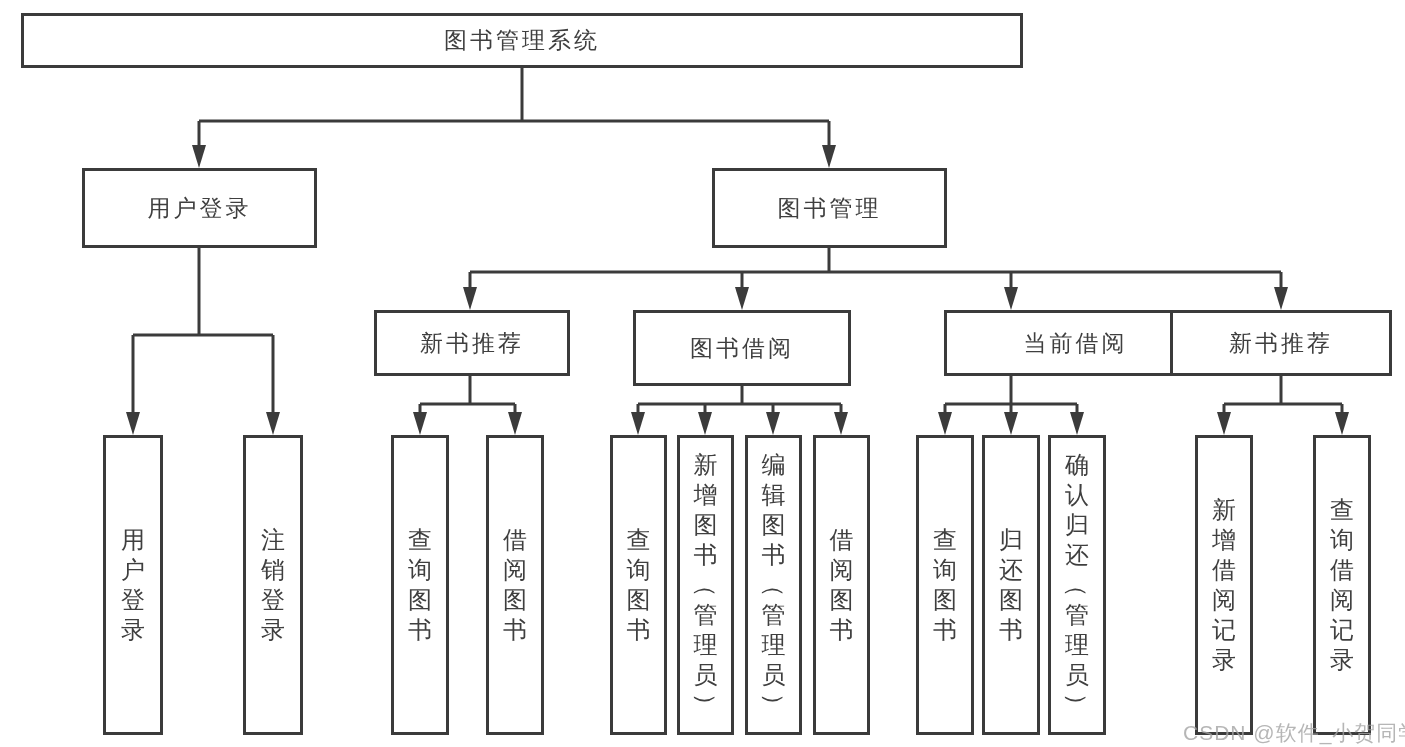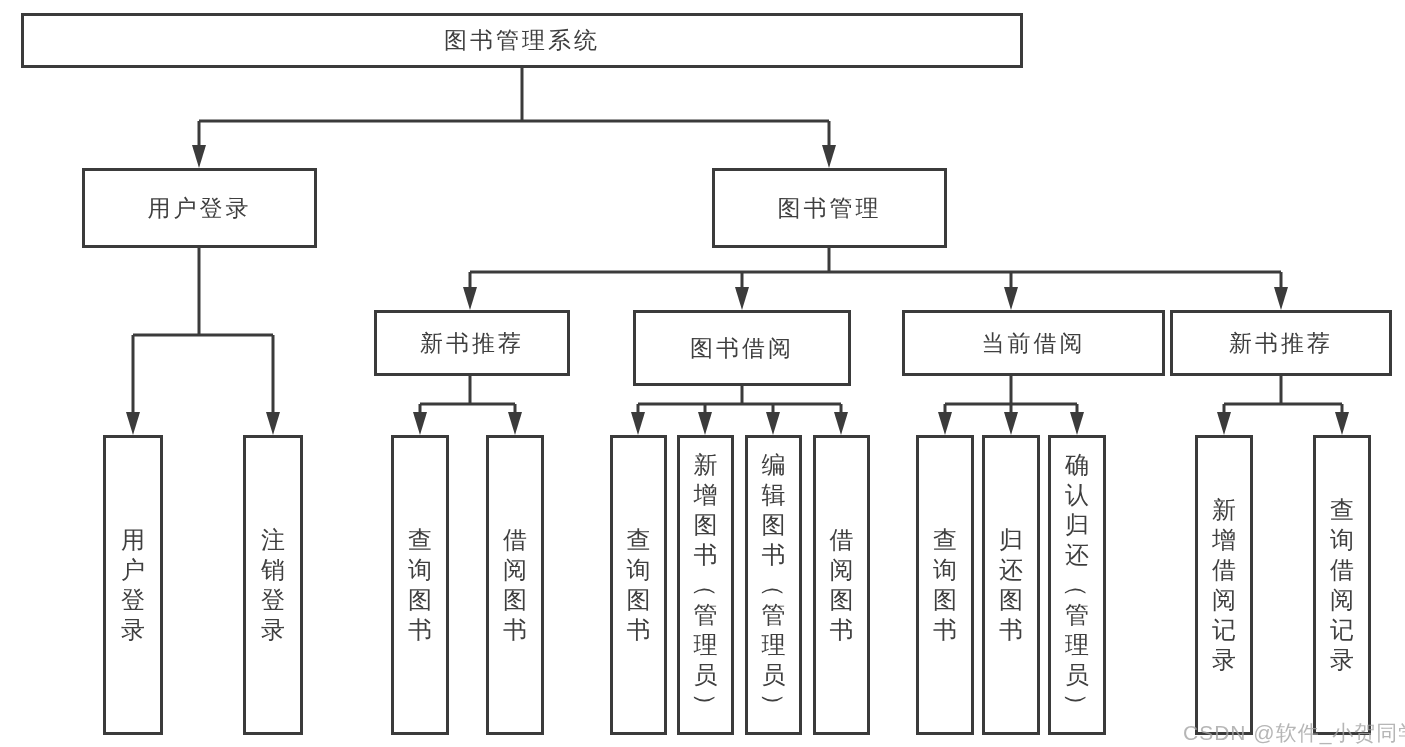--- a/index.html
+++ b/index.html
@@ -95,21 +95,21 @@
     </g>
   </svg>
 
   <div class="node hbox" style="left:21px;top:13px;width:1002px;height:55px;">图书管理系统</div>
 
   <div class="node hbox" style="left:82px;top:168px;width:235px;height:80px;">用户登录</div>
   <div class="node hbox" style="left:712px;top:168px;width:235px;height:80px;">图书管理</div>
 
   <div class="node hbox" style="left:374px;top:310px;width:196px;height:66px;">新书推荐</div>
   <div class="node hbox" style="left:633px;top:310px;width:218px;height:76px;">图书借阅</div>
-  <div class="node hbox" style="left:902px;top:310px;width:263px;height:66px;">当前借阅</div>
+  <div class="node hbox" style="left:944px;top:310px;width:263px;height:66px;">当前借阅</div>
   <div class="node hbox" style="left:1170px;top:310px;width:222px;height:66px;">新书推荐</div>
 
   <div class="node vbox" style="left:103px;top:435px;width:60px;height:300px;">
       <span>用</span>
       <span>户</span>
       <span>登</span>
       <span>录</span>
     </div>
   <div class="node vbox" style="left:243px;top:435px;width:60px;height:300px;">
       <span>注</span>

